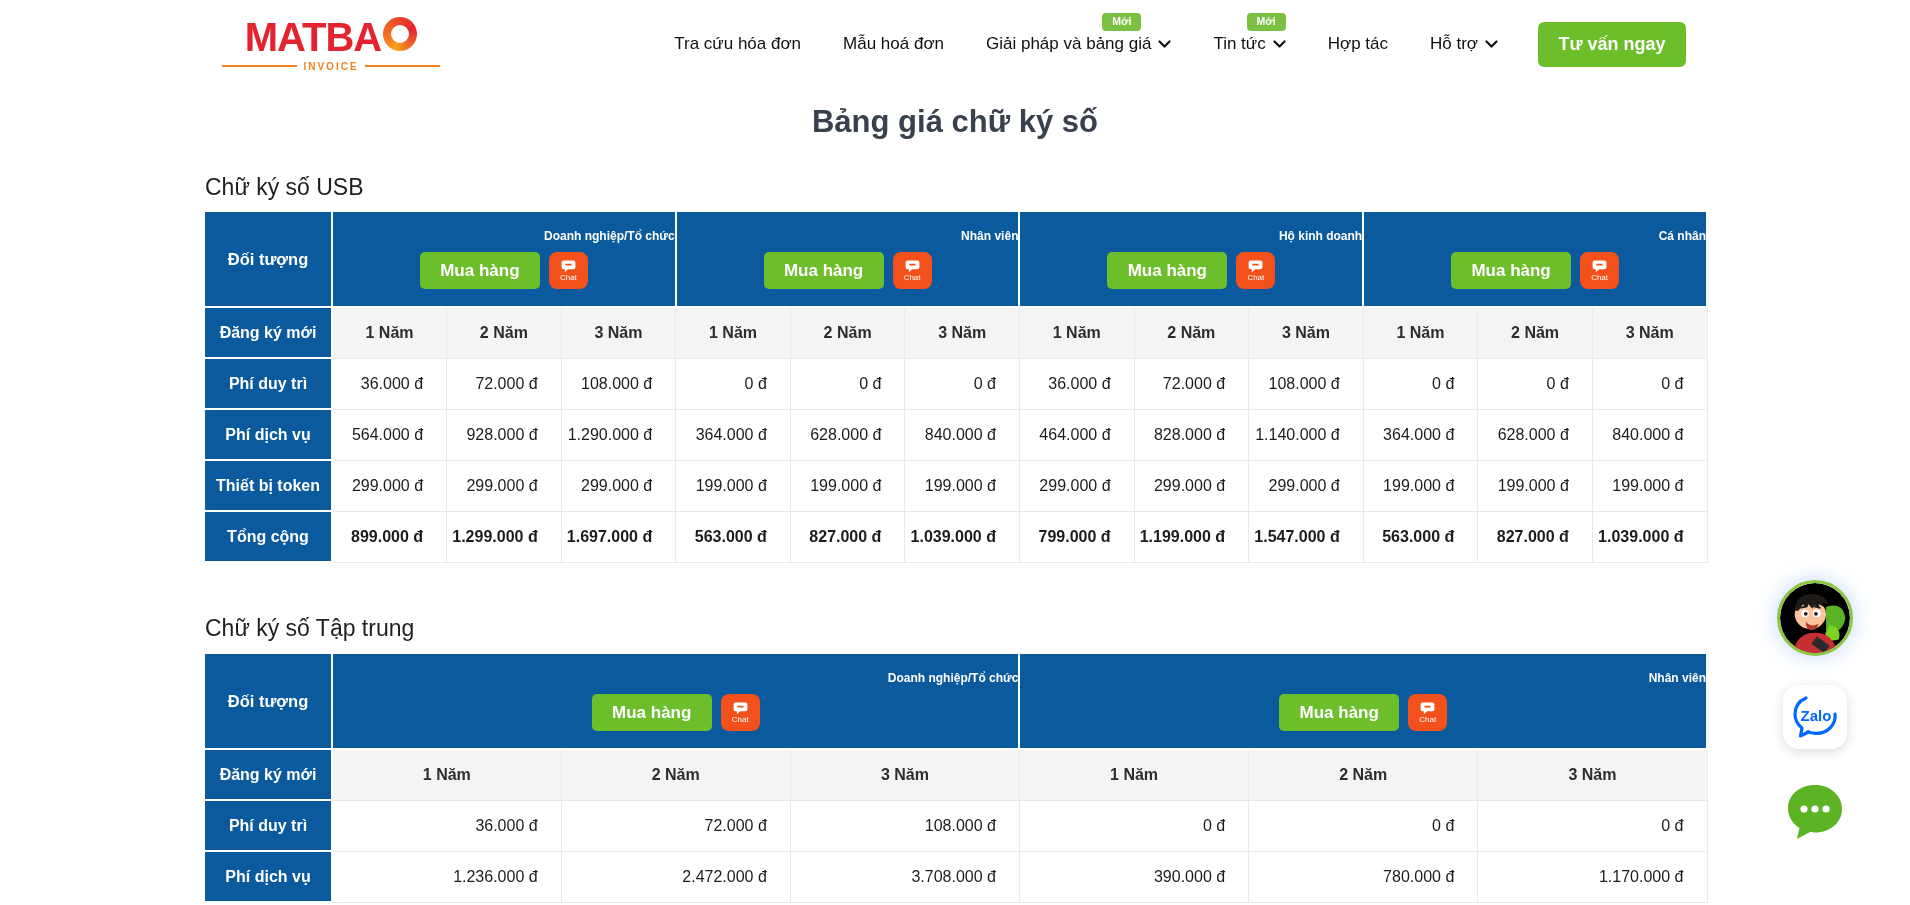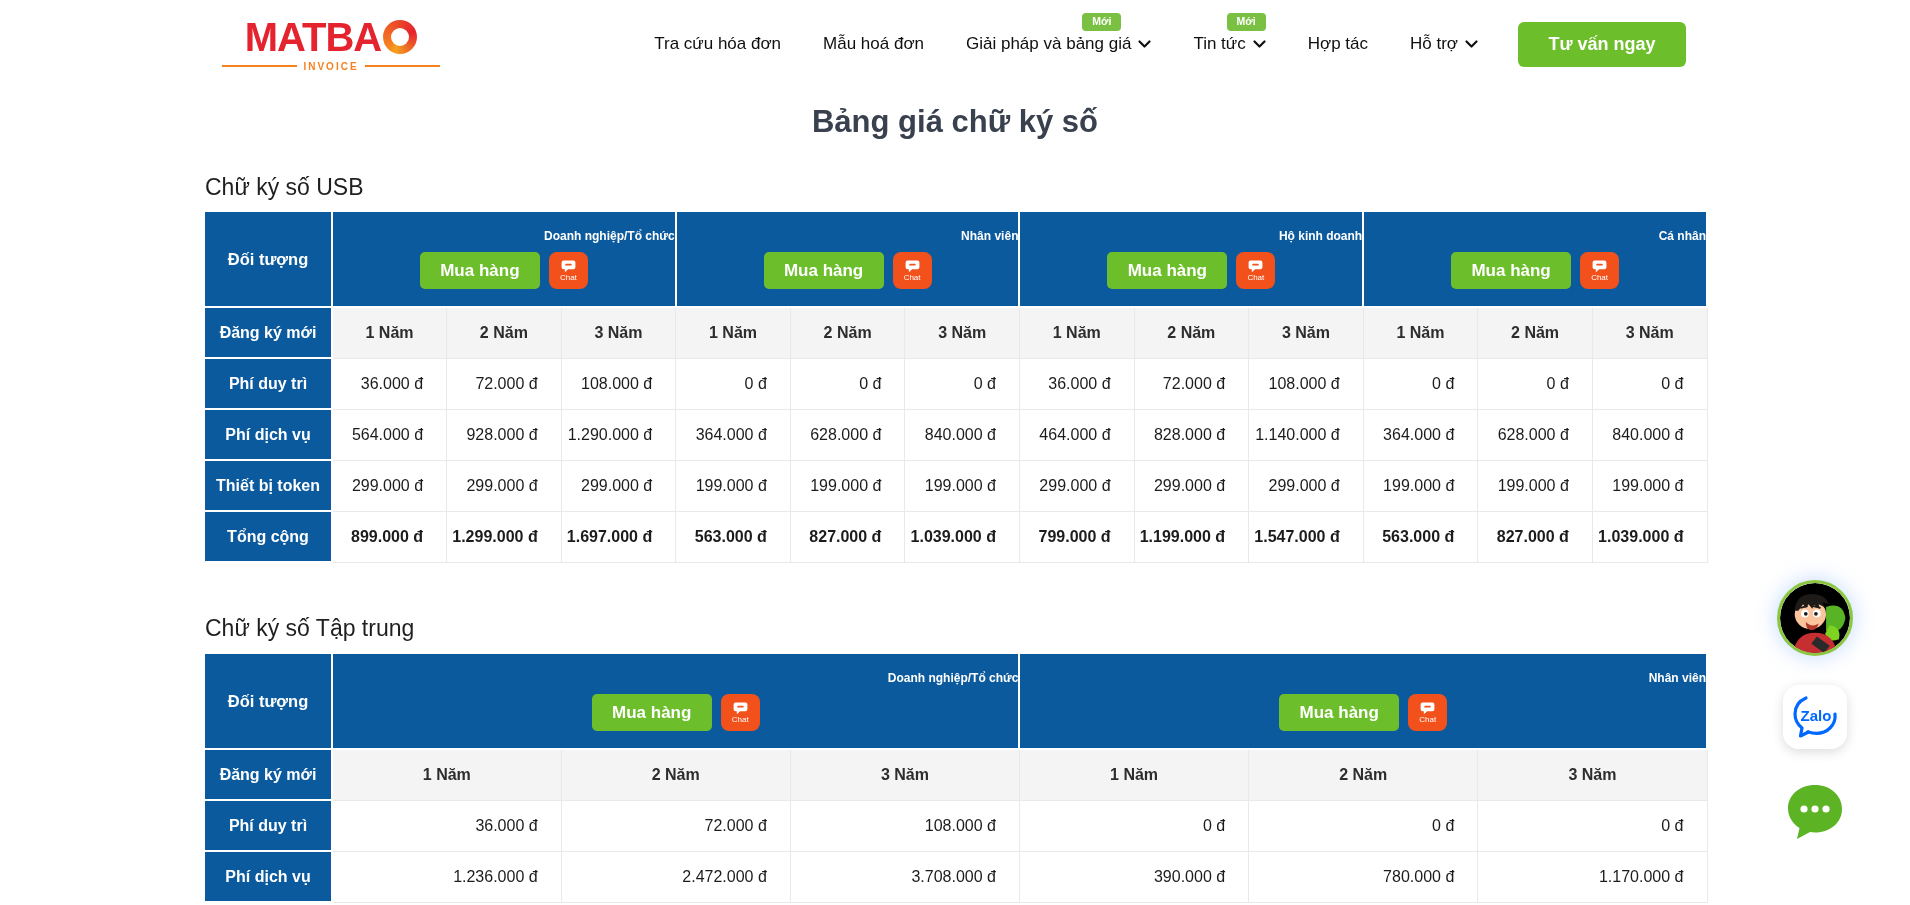--- a/index.html
+++ b/index.html
@@ -3,37 +3,37 @@
 <meta charset="utf-8">
 <style>
   * { margin:0; padding:0; box-sizing:border-box; }
   html,body { width:1910px; height:905px; overflow:hidden; background:#fff;
               font-family:"Liberation Sans", sans-serif; }
 
   
   .topbar { height:88px; display:flex; align-items:center;
             padding:0 224px 0 222px; background:#fff; }
   .logo { display:flex; flex-direction:column; align-items:center; width:218px; }
-  .logo-word { display:flex; align-items:center; }
+  .logo-word { display:flex; }
   .logo-text { font-size:40px; font-weight:800; letter-spacing:-1px; color:#e5232e; line-height:1; }
   .logo-o { width:34px; height:34px; border-radius:50%; margin-left:2px; position:relative;
             background:conic-gradient(from 230deg, #f5821f 0deg, #e5232e 200deg, #f5a21f 330deg, #f5821f 360deg); }
   .logo-o::after { content:""; position:absolute; inset:8px; background:#fff; border-radius:50%; }
   .logo-sub { display:flex; align-items:center; width:100%; gap:6px; margin-top:4px; }
   .logo-sub .line { flex:1; height:2px; background:#f5821f; }
   .logo-sub .sub-text { color:#f5821f; font-weight:700; font-size:10px; letter-spacing:2px; }
 
   nav.mainnav { margin-left:auto; display:flex; align-items:center; gap:42px; }
   .nav-item { position:relative; display:flex; align-items:center; gap:7px;
               font-size:17px; color:#0f0f0f; cursor:pointer; white-space:nowrap; }
   .mbadge { position:absolute; top:-21px; right:6px; background:#7ac143; color:#fff;
             font-size:10.5px; font-weight:700; padding:3px 10px; border-radius:4px; line-height:1.1; }
   .nav-item:nth-child(3) .mbadge { right:30px; }
   .nav-item:nth-child(4) .mbadge { right:0px; }
-  .cta-btn { margin-left:40px; width:168px; height:45px; background:#6dbe2b; border:none;
+  .cta-btn { margin-left:40px; width:148px; height:45px; background:#6dbe2b; border:none;
              border-radius:6px; color:#fff; font-size:18px; font-weight:700; cursor:pointer;
              font-family:"Liberation Sans", sans-serif; }
 
   
   h1.page-title { text-align:center; margin-top:16px; font-size:31px; font-weight:700; color:#39414e; }
   .content { width:1503px; margin:0 202px 0 205px; }
   h2.section-title { margin:34px 0 11px 0; font-size:23px; font-weight:500; color:#1f1f1f; }
   .section-central h2.section-title { margin-top:52px; margin-bottom:12px; }
 
   

